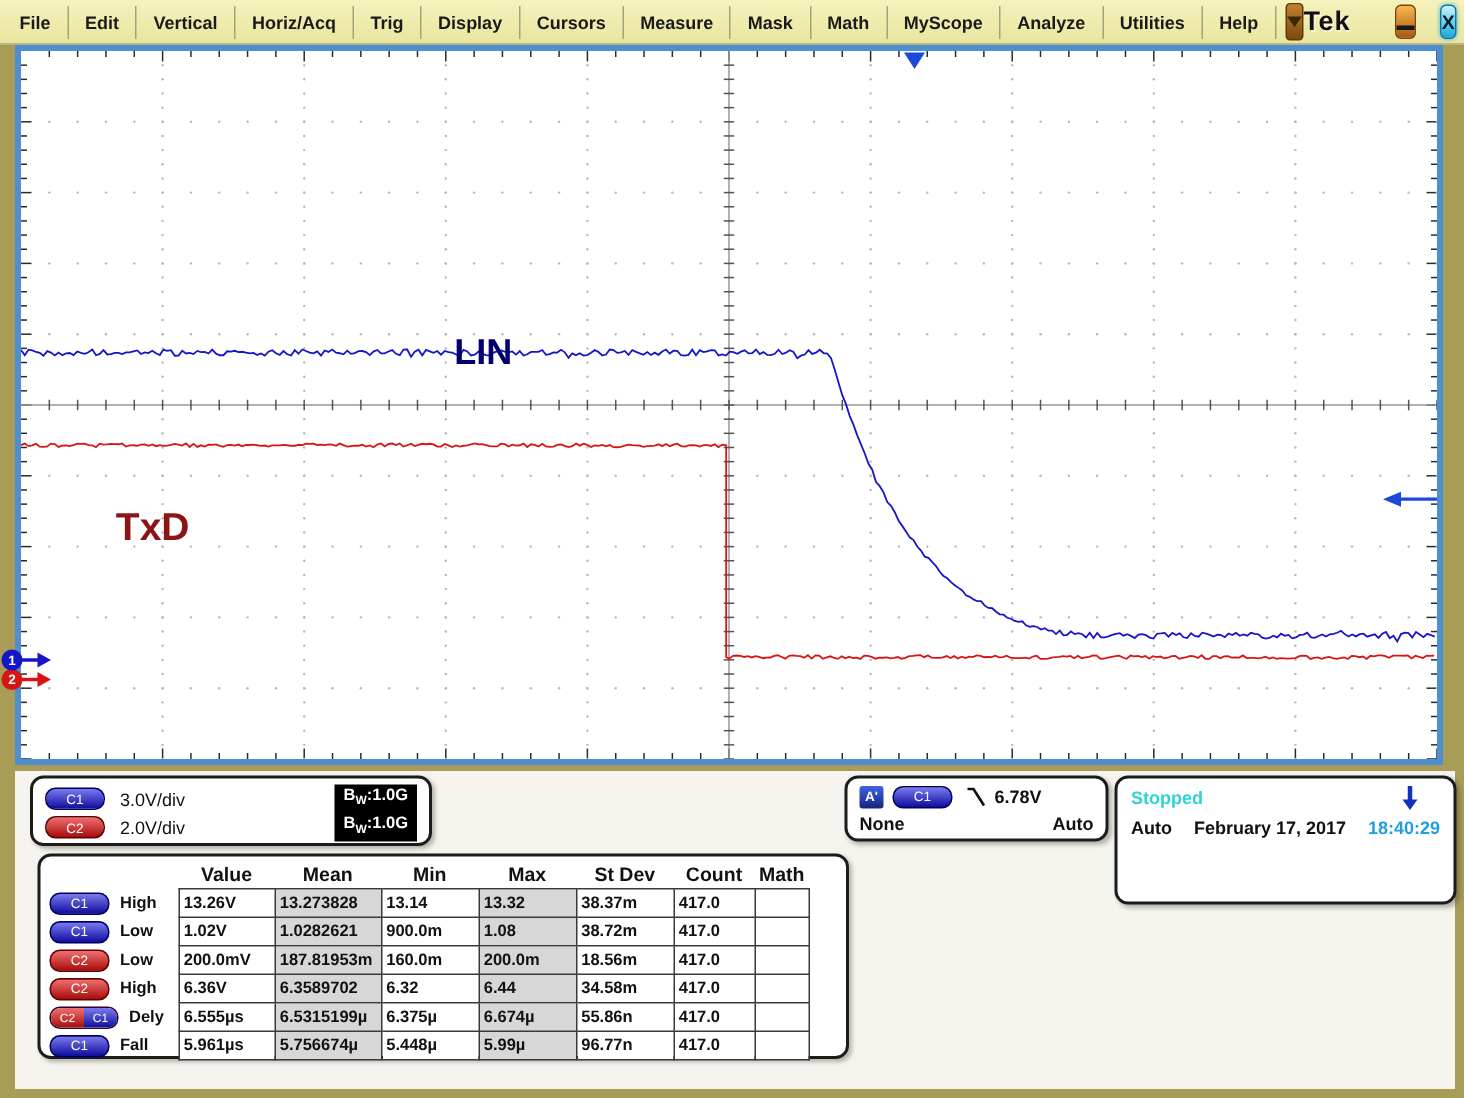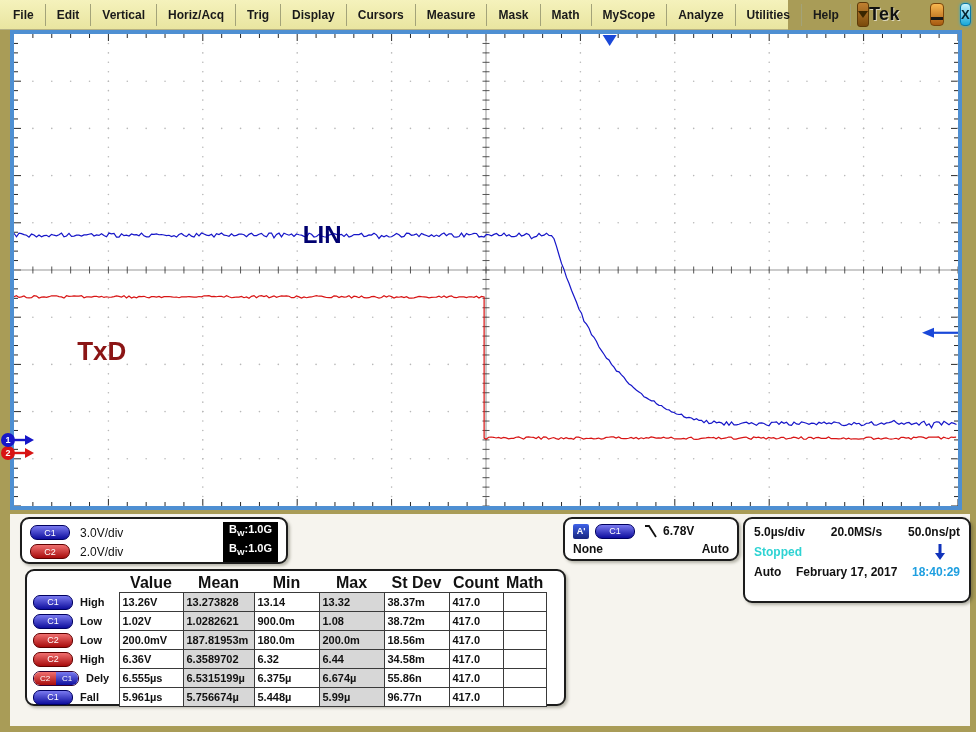--- a/index.html
+++ b/index.html
@@ -1,20 +1,20 @@
 <!DOCTYPE html>
 <html><head>
 <meta charset="utf-8">
 <style>
   html,body{margin:0;padding:0;}
   body{font-family:"Liberation Sans",sans-serif;}
   .screen{position:relative;width:976px;height:732px;background:#a99c57;overflow:hidden;}
 
   
-  .menubar{position:absolute;left:0;top:0;width:788px;height:30px;
+  .menubar{position:absolute;left:0;top:0;width:976px;height:30px;
     background:linear-gradient(#f5f2bc,#e9e5a0);
     border-bottom:1px solid #b5b183;display:flex;align-items:center;box-sizing:border-box;padding-left:2px;}
   .menu-item{font-size:12px;font-weight:600;color:#1a1a1a;padding:0 11px;white-space:nowrap;cursor:default;}
   .menu-sep{width:1px;height:22px;background:#a3a379;}
   .menu-drop{width:24px;height:23px;margin-left:6px;border-radius:3px;
     background:linear-gradient(#c08030,#7a4a0c);border:1px solid #5e3a08;
     display:flex;align-items:center;justify-content:center;}
   .drop-tri{width:0;height:0;border-left:5px solid transparent;border-right:5px solid transparent;border-top:7px solid #3a2600;}
   .brand{margin-left:auto;font-size:18px;font-weight:800;color:#111;letter-spacing:0.5px;margin-right:30px;text-shadow:1px 1px 0 rgba(255,255,255,0.6);}
   .win-btn{width:26px;height:21px;border-radius:4px;display:flex;align-items:center;justify-content:center;margin-right:16px;}
@@ -63,21 +63,21 @@
 
   .tb-panel{left:733px;top:3px;width:228px;height:86px;padding:3px 9px;font-size:12px;font-weight:bold;color:#111;}
   .tb-row{display:flex;align-items:center;height:20px;justify-content:space-between;position:relative;}
   .tb-stopped{color:#2ed3d3;}
   .tb-time{color:#1f9fe0;}
   .tb-arrow{position:absolute;right:14px;top:2px;}
 
   .meas-panel{left:15px;top:55px;width:541px;height:137px;padding:2px 0 0 4px;}
   .meas-table{border-collapse:collapse;table-layout:fixed;font-size:11px;font-weight:bold;color:#111;}
   .meas-table td{padding:0 3px;height:18px;overflow:hidden;white-space:nowrap;}
-  .meas-table thead td{text-align:center;border:none;height:19px;font-size:16px;}
+  .meas-table thead td{text-align:center;border:none;height:19px;font-size:13px;}
   .meas-table tbody td.cell{border:1px solid #3a3a3a;background:#fff;}
   .meas-table tbody td.shaded{background:#d7d7d7;}
   .meas-table td.labelcol{border:none;padding-left:2px;}
   .label-wrap{display:flex;align-items:center;gap:7px;}
 </style>
 </head>
 <body>
 
 <div class="screen">
 
@@ -1365,25 +1365,20 @@
         <span class="tlevel">6.78V</span>
       </div>
       <div class="trig-row spread">
         <span>None</span>
         <span>Auto</span>
       </div>
     </div>
 
     <div class="panel tb-panel">
       <div class="tb-row">
-        <span>5.0µs/div</span>
-        <span>20.0MS/s</span>
-        <span>50.0ns/pt</span>
-      </div>
-      <div class="tb-row">
         <span class="tb-stopped">Stopped</span>
         <svg class="tb-arrow" width="12" height="17" viewBox="0 0 12 17">
           <rect x="4.5" y="0" width="3" height="10" fill="#1133bb"></rect>
           <polygon points="1,9 11,9 6,16" fill="#1133bb"></polygon>
         </svg>
       </div>
       <div class="tb-row">
         <span>Auto</span>
         <span>February 17, 2017</span>
         <span class="tb-time">18:40:29</span>
@@ -1447,21 +1442,21 @@
             </tr>
             <tr>
               <td class="labelcol">
                 <span class="label-wrap">
                   <span class="pill c2">C2</span>
                   <span>Low</span>
                 </span>
               </td>
               <td class="cell">200.0mV</td>
               <td class="cell shaded">187.81953m</td>
-              <td class="cell">180.0m</td>
+              <td class="cell">160.0m</td>
               <td class="cell shaded">200.0m</td>
               <td class="cell">18.56m</td>
               <td class="cell">417.0</td>
               <td class="cell"></td>
             </tr>
             <tr>
               <td class="labelcol">
                 <span class="label-wrap">
                   <span class="pill c2">C2</span>
                   <span>High</span>

